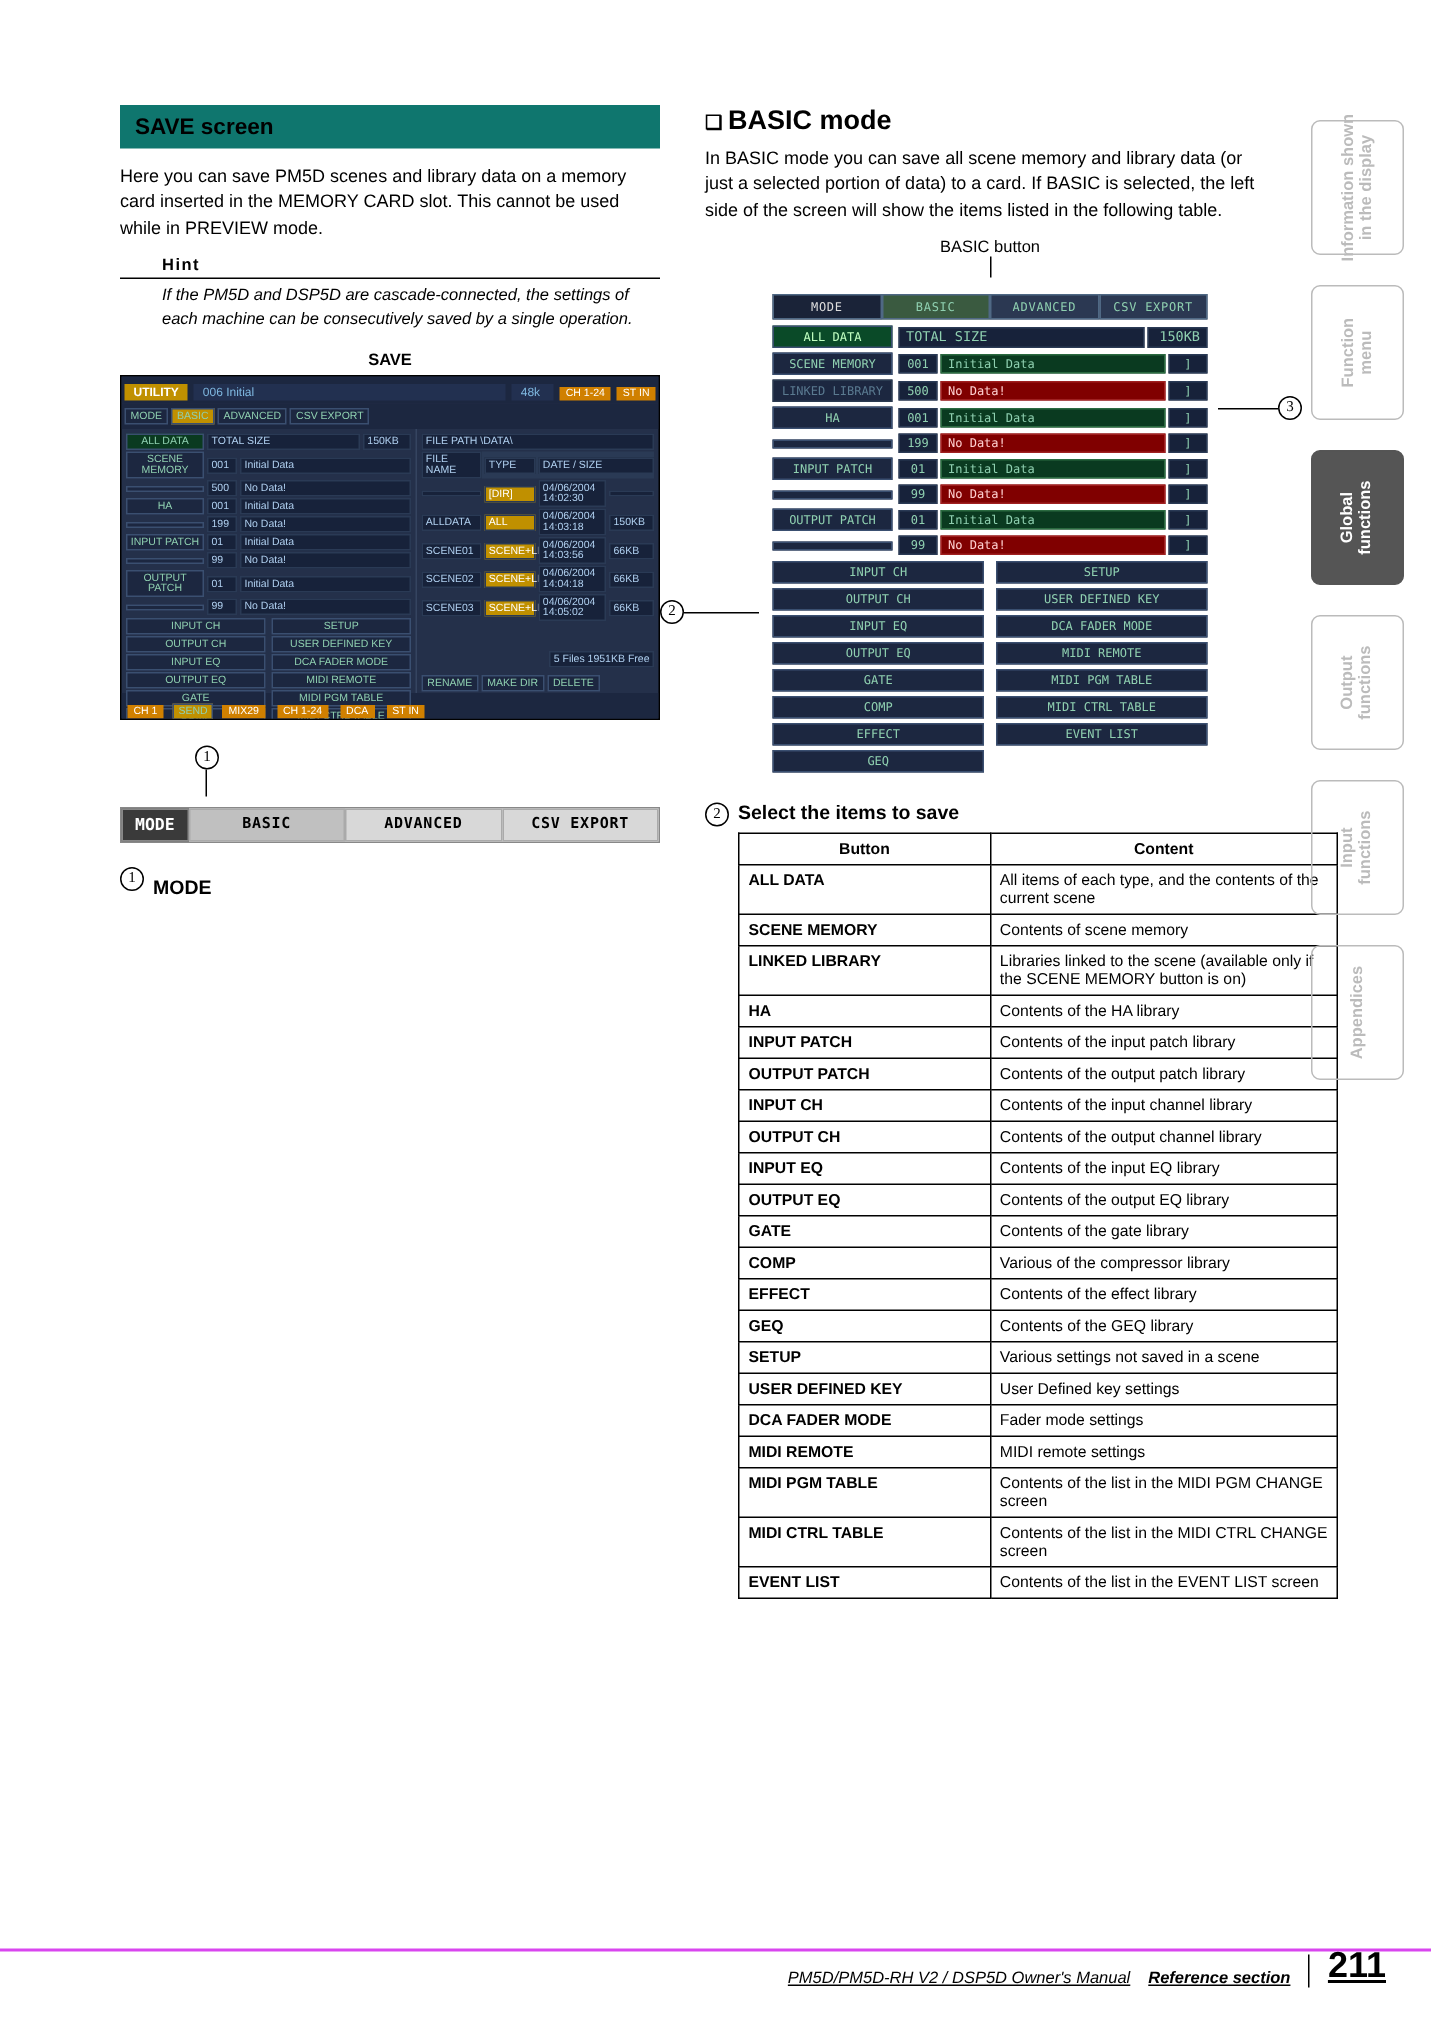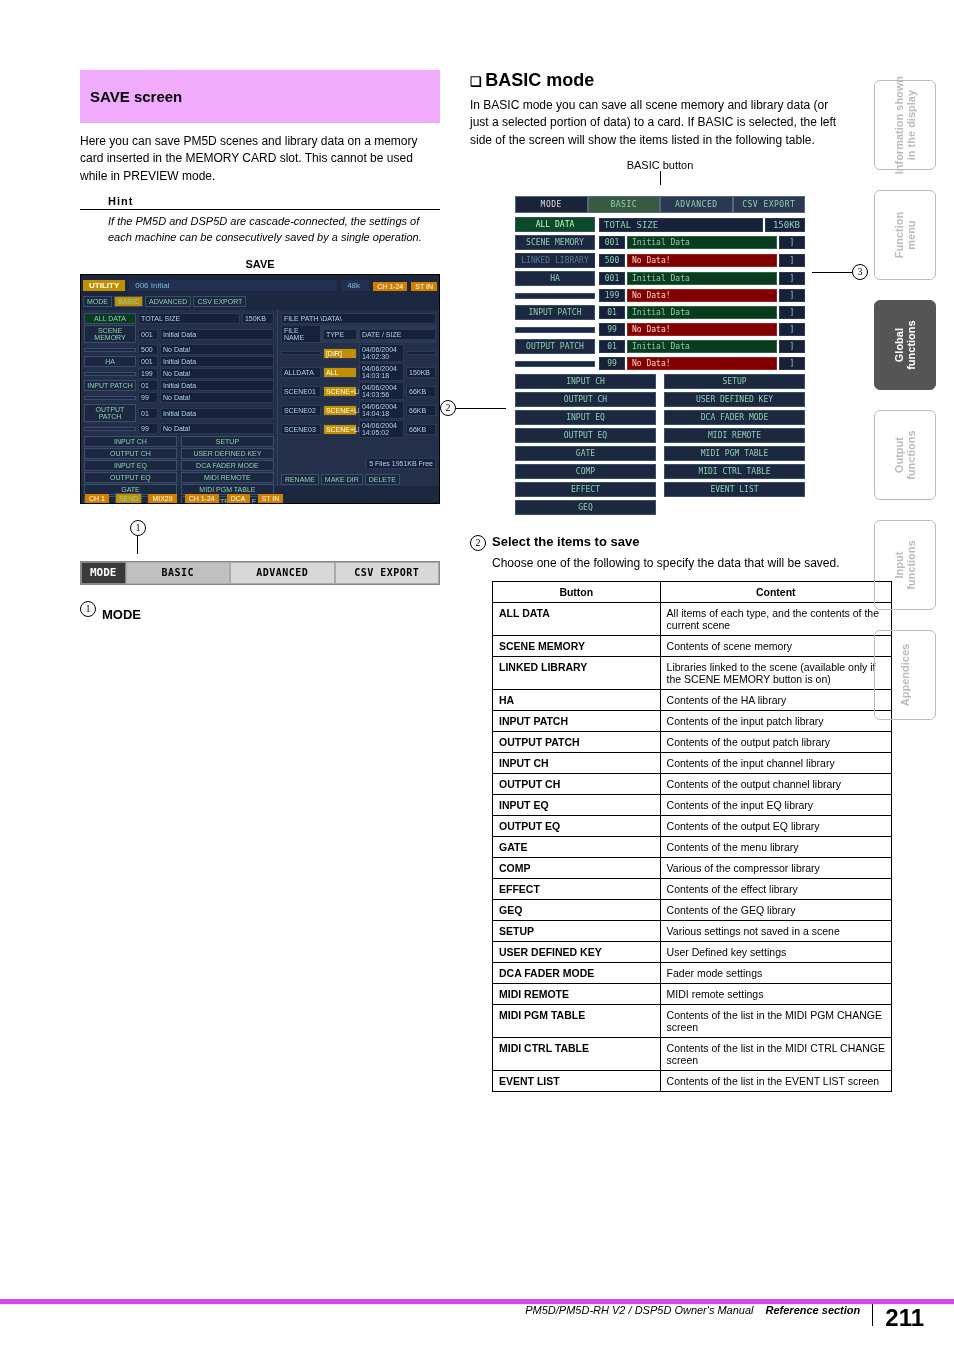--- a/index.html
+++ b/index.html
@@ -15,24 +15,24 @@
   .page {
     display: flex;
     padding: 70px 30px 30px 80px;
     gap: 30px;
   }
   .col { flex: 1; min-width: 0; }
   .col-left { flex: 0 0 360px; }
   .col-right { flex: 0 0 380px; }
 
   .h1 {
-    background: #f0abfc;
+    background: #0f766e;
     font-weight: bold;
     font-size: 15px;
-    padding: 18px 10px;
+    padding: 6px 10px;
     margin-bottom: 10px;
   }
   .p { font-size: 12px; line-height: 1.45; margin-bottom: 10px; }
   .hint-label { font-weight: bold; font-size: 11px; letter-spacing: 1px; margin-left: 28px; }
   .hint-div { border-top: 1px solid #000; margin: 2px 0 4px 0; }
   .hint-body { font-style: italic; font-size: 11px; line-height: 1.45; margin-left: 28px; margin-bottom: 12px; }
 
   .save-label { text-align: center; font-weight: bold; font-size: 11px; margin: 12px 0 4px 0; }
 
   .screenshot {
@@ -131,23 +131,24 @@
     color:#bbb; font-size:11px; font-weight:bold;
   }
   .side-tab.dark { background:#555; color:#fff; border-color:#555; }
   .side-tab span {
     transform: rotate(-90deg); white-space:nowrap; line-height:1.1; text-align:center;
   }
 
   
   .footer {
     position:absolute; bottom:26px; left:0; right:0; height:26px;
-    border-top:5px solid #d946ef; display:flex; justify-content:flex-end;
-    align-items:flex-start; gap:12px; padding:0 30px;
+    border-top:2px solid #d946ef; display:flex; justify-content:flex-end;
+    align-items:flex-end; gap:12px; padding:0 30px;
     font-size:11px;
+    text-decoration:underline;
   }
   .footer .manual { font-style:italic; }
   .footer .ref { font-weight:bold; font-style:italic; }
   .footer .pg { font-weight:bold; font-size:24px; }
   .footer .sep { width:1px; height:22px; background:#000; }
 </style>
 </head>
 <body>
 
 <div class="page">
@@ -441,21 +442,20 @@
 
     <div style="position:absolute; right:-18px; top:194px; display:flex; align-items:center;">
       <span style="display:inline-block;width:40px;height:1px;background:#000;"></span>
       <span class="callout-circle">3</span>
     </div>
 
     <div class="num-item">
       <span class="callout-circle">2</span>
       <span class="nt">Select the items to save</span>
     </div>
-    <div class="num-body">Choose one of the following to specify the data that will be saved.</div>
 
     <table class="content-table">
       <thead>
         <tr>
           <th>Button</th>
           <th>Content</th>
         </tr>
       </thead>
       <tbody id="tbl-body">
           <tr>
@@ -493,21 +493,21 @@
           <tr>
             <td class="btncell">INPUT EQ</td>
   <td>Contents of the input EQ library</td>
           </tr>
           <tr>
             <td class="btncell">OUTPUT EQ</td>
   <td>Contents of the output EQ library</td>
           </tr>
           <tr>
             <td class="btncell">GATE</td>
-  <td>Contents of the menu library</td>
+  <td>Contents of the gate library</td>
           </tr>
           <tr>
             <td class="btncell">COMP</td>
   <td>Various of the compressor library</td>
           </tr>
           <tr>
             <td class="btncell">EFFECT</td>
   <td>Contents of the effect library</td>
           </tr>
           <tr>

